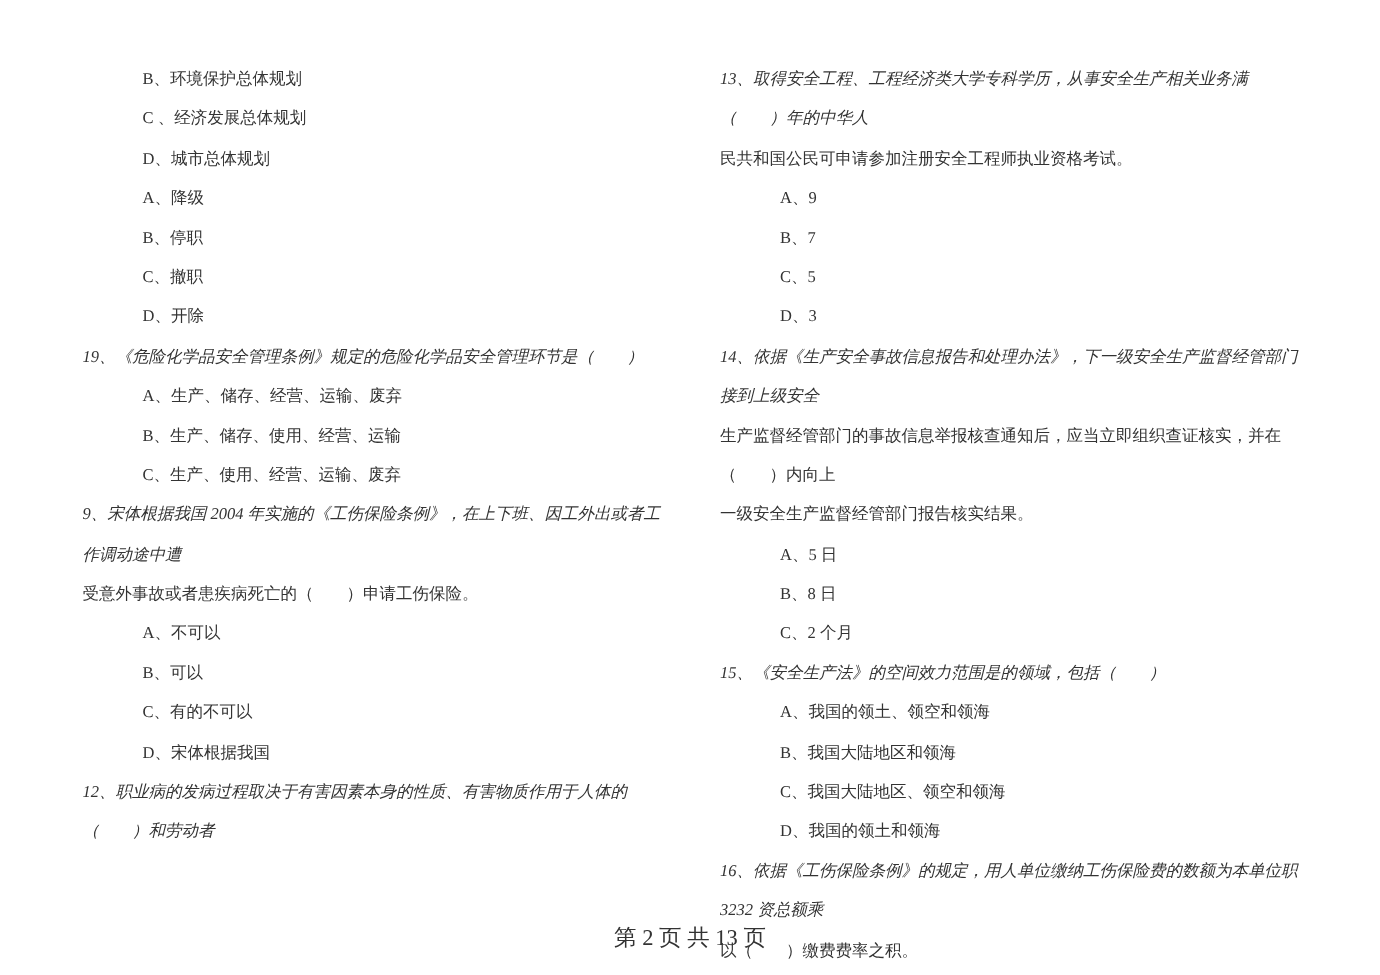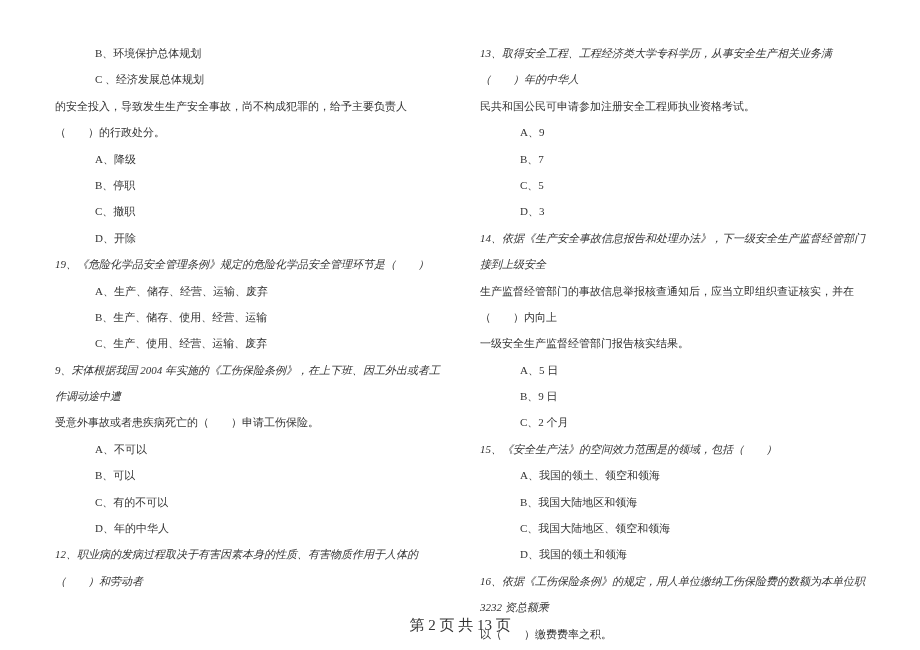--- a/index.html
+++ b/index.html
@@ -47,51 +47,51 @@
       color: #333;
     }
   </style>
 </head>
 <body>
 
 <div class="columns">
   <div class="column">
     <div class="option">B、环境保护总体规划</div>
     <div class="option">C 、经济发展总体规划</div>
-    <div class="question-cont">的安全投入，导致发生生产安全事故，尚不构成犯罪的，给予主要负责人（　　）的行政处分。</div>
+    <div class="option">D、城市总体规划</div>
     <div class="option">A、降级</div>
     <div class="option">B、停职</div>
     <div class="option">C、撤职</div>
     <div class="option">D、开除</div>
     <div class="question">19、《危险化学品安全管理条例》规定的危险化学品安全管理环节是（　　）</div>
     <div class="option">A、生产、储存、经营、运输、废弃</div>
     <div class="option">B、生产、储存、使用、经营、运输</div>
     <div class="option">C、生产、使用、经营、运输、废弃</div>
     <div class="question">9、宋体根据我国 2004 年实施的《工伤保险条例》，在上下班、因工外出或者工作调动途中遭</div>
     <div class="question-cont">受意外事故或者患疾病死亡的（　　）申请工伤保险。</div>
     <div class="option">A、不可以</div>
     <div class="option">B、可以</div>
     <div class="option">C、有的不可以</div>
-    <div class="option">D、年的中华人</div>
+    <div class="option">D、宋体根据我国</div>
     <div class="question">12、职业病的发病过程取决于有害因素本身的性质、有害物质作用于人体的（　　）和劳动者</div>
 
   </div>
 
   <div class="column">
     <div class="question">13、取得安全工程、工程经济类大学专科学历，从事安全生产相关业务满（　　）年的中华人</div>
     <div class="question-cont">民共和国公民可申请参加注册安全工程师执业资格考试。</div>
     <div class="option">A、9</div>
     <div class="option">B、7</div>
     <div class="option">C、5</div>
     <div class="option">D、3</div>
     <div class="question">14、依据《生产安全事故信息报告和处理办法》，下一级安全生产监督经管部门接到上级安全</div>
     <div class="question-cont">生产监督经管部门的事故信息举报核查通知后，应当立即组织查证核实，并在（　　）内向上</div>
     <div class="question-cont">一级安全生产监督经管部门报告核实结果。</div>
     <div class="option">A、5 日</div>
-    <div class="option">B、9 日</div>
+    <div class="option">B、8 日</div>
     <div class="option">C、2 个月</div>
     <div class="question">15、《安全生产法》的空间效力范围是的领域，包括（　　）</div>
     <div class="option">A、我国的领土、领空和领海</div>
     <div class="option">B、我国大陆地区和领海</div>
     <div class="option">C、我国大陆地区、领空和领海</div>
     <div class="option">D、我国的领土和领海</div>
     <div class="question">16、依据《工伤保险条例》的规定，用人单位缴纳工伤保险费的数额为本单位职 3232 资总额乘</div>
     <div class="question-cont">以（　　）缴费费率之积。</div>
 
   </div>

